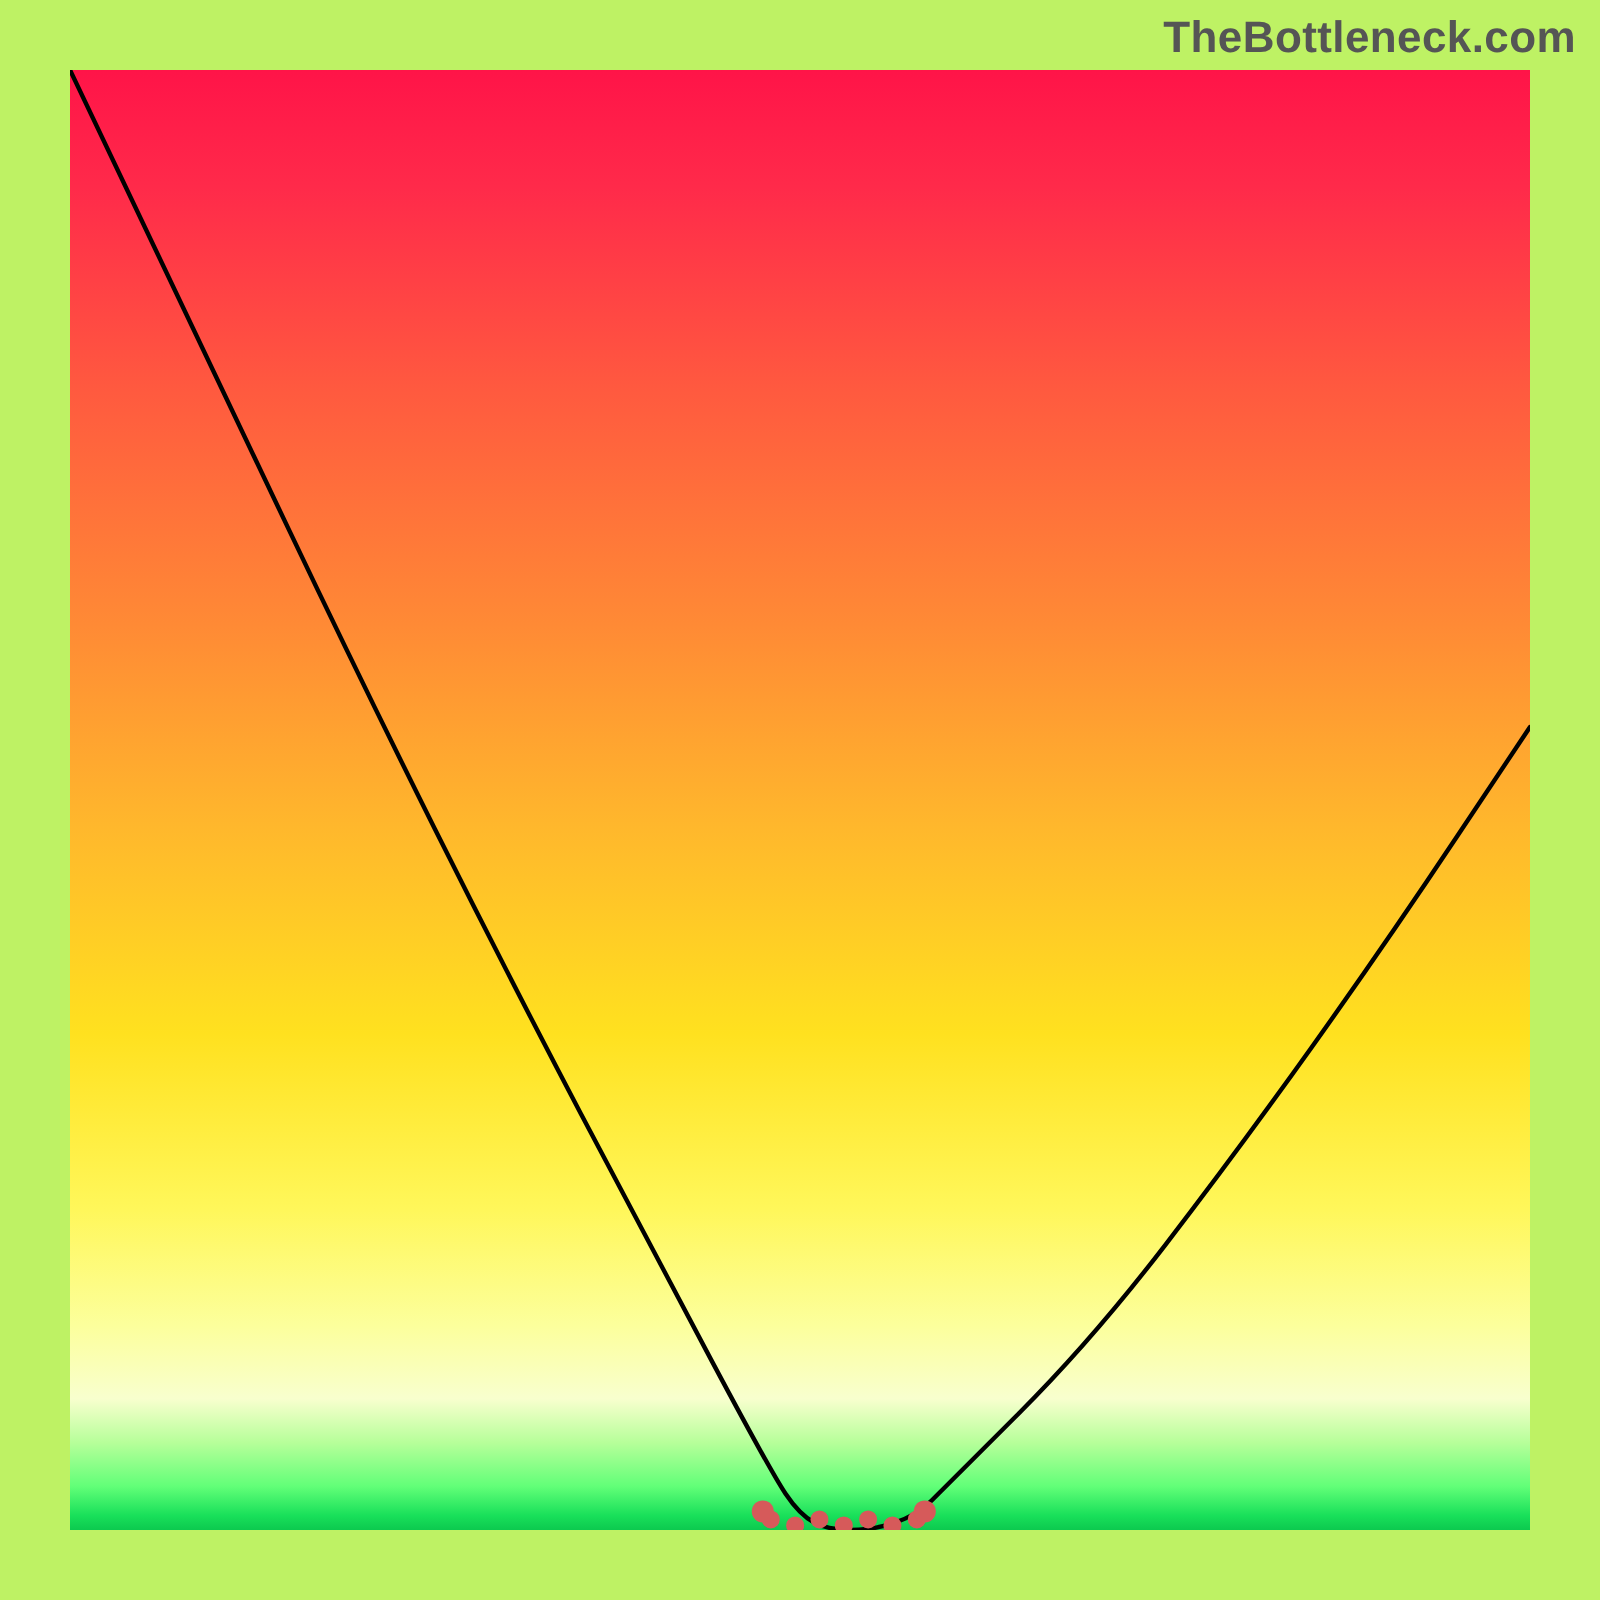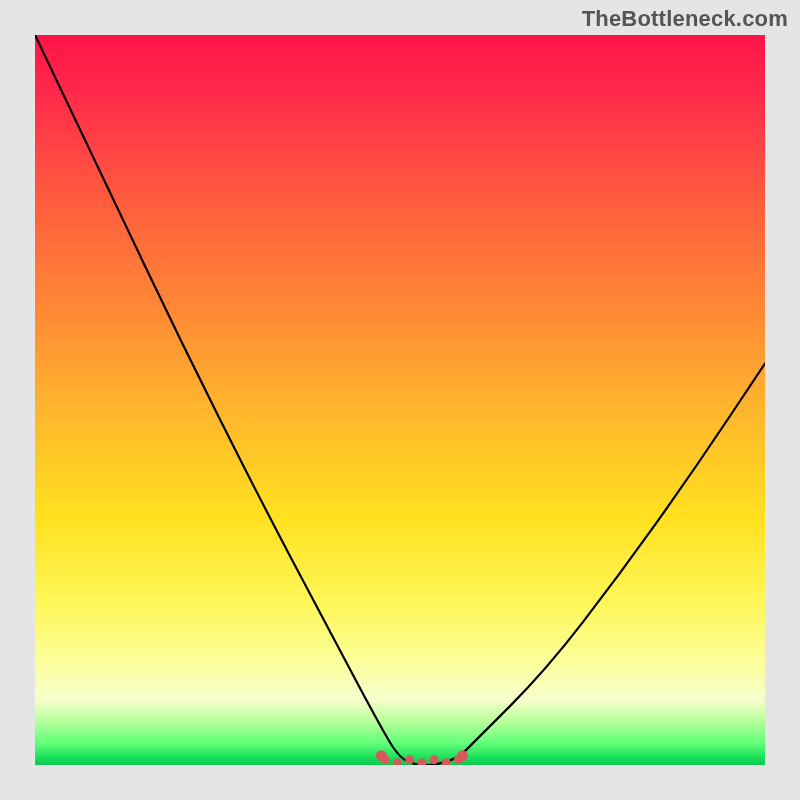--- a/index.html
+++ b/index.html
@@ -8,21 +8,21 @@
     width: 800px;
     height: 800px;
     overflow: hidden;
     background: #000;
     font-family: Arial, Helvetica, sans-serif;
   }
   .frame {
     position: relative;
     width: 800px;
     height: 800px;
-    background: #e5e5e5;
+    background: #bef264;
   }
   .plot-area {
     position: absolute;
     left: 35px;
     top: 35px;
     width: 730px;
     height: 730px;
     
     background: linear-gradient(
       to bottom,

